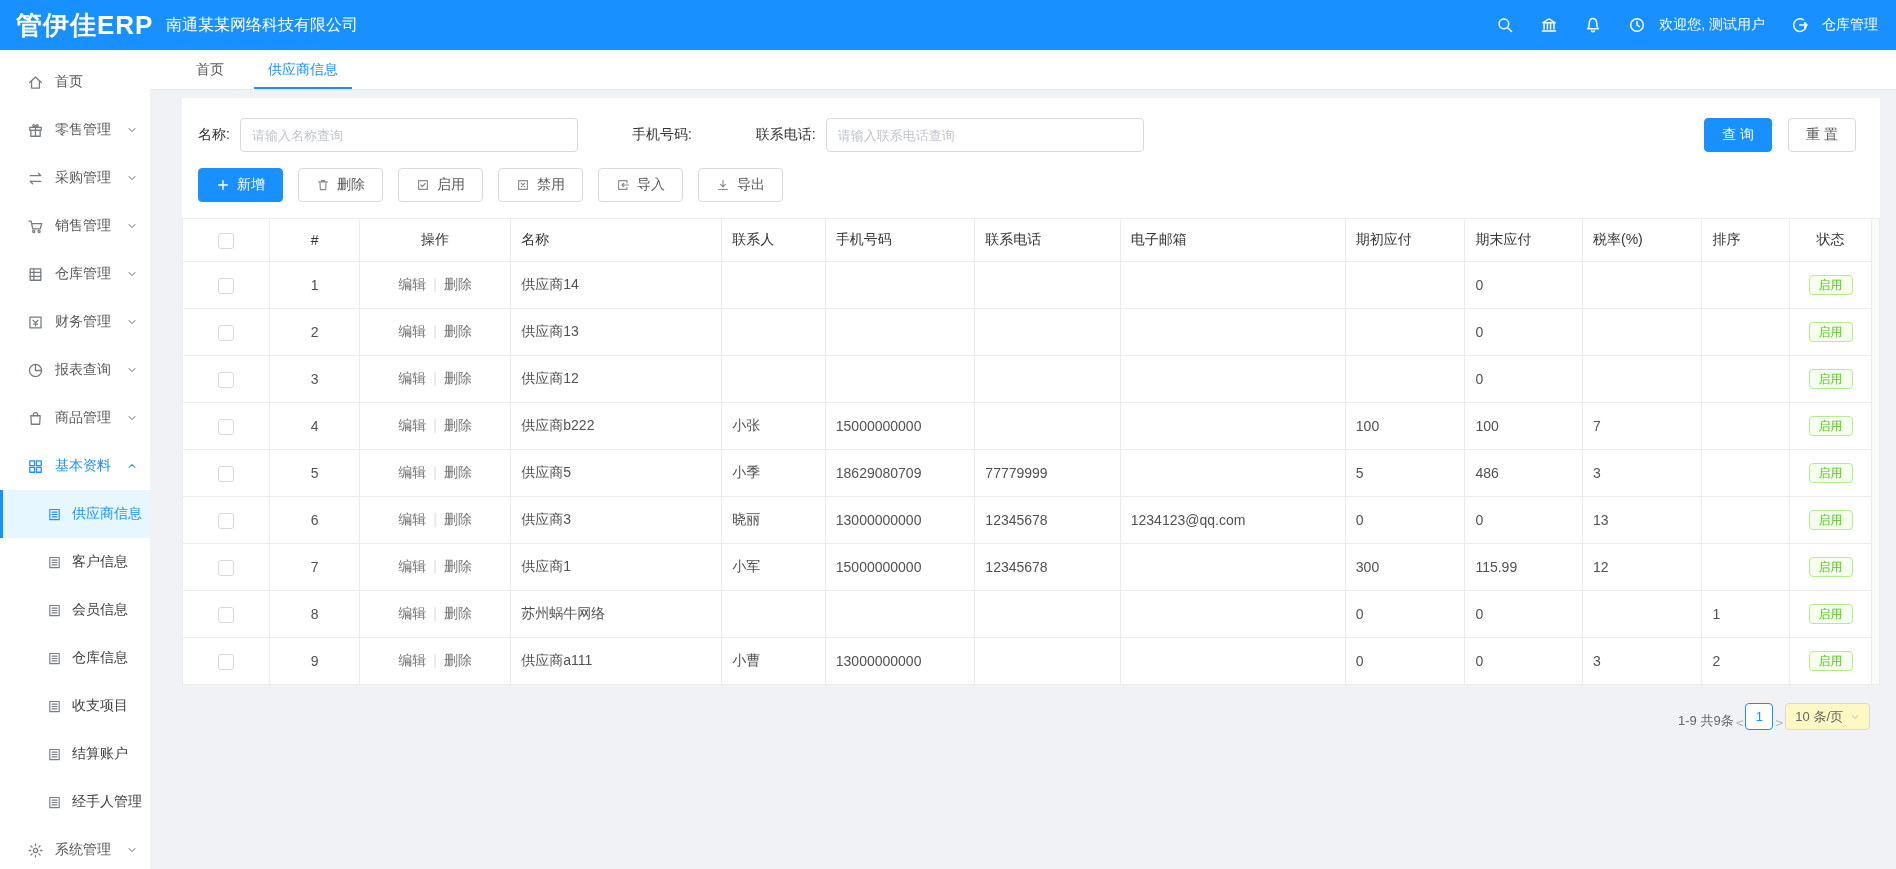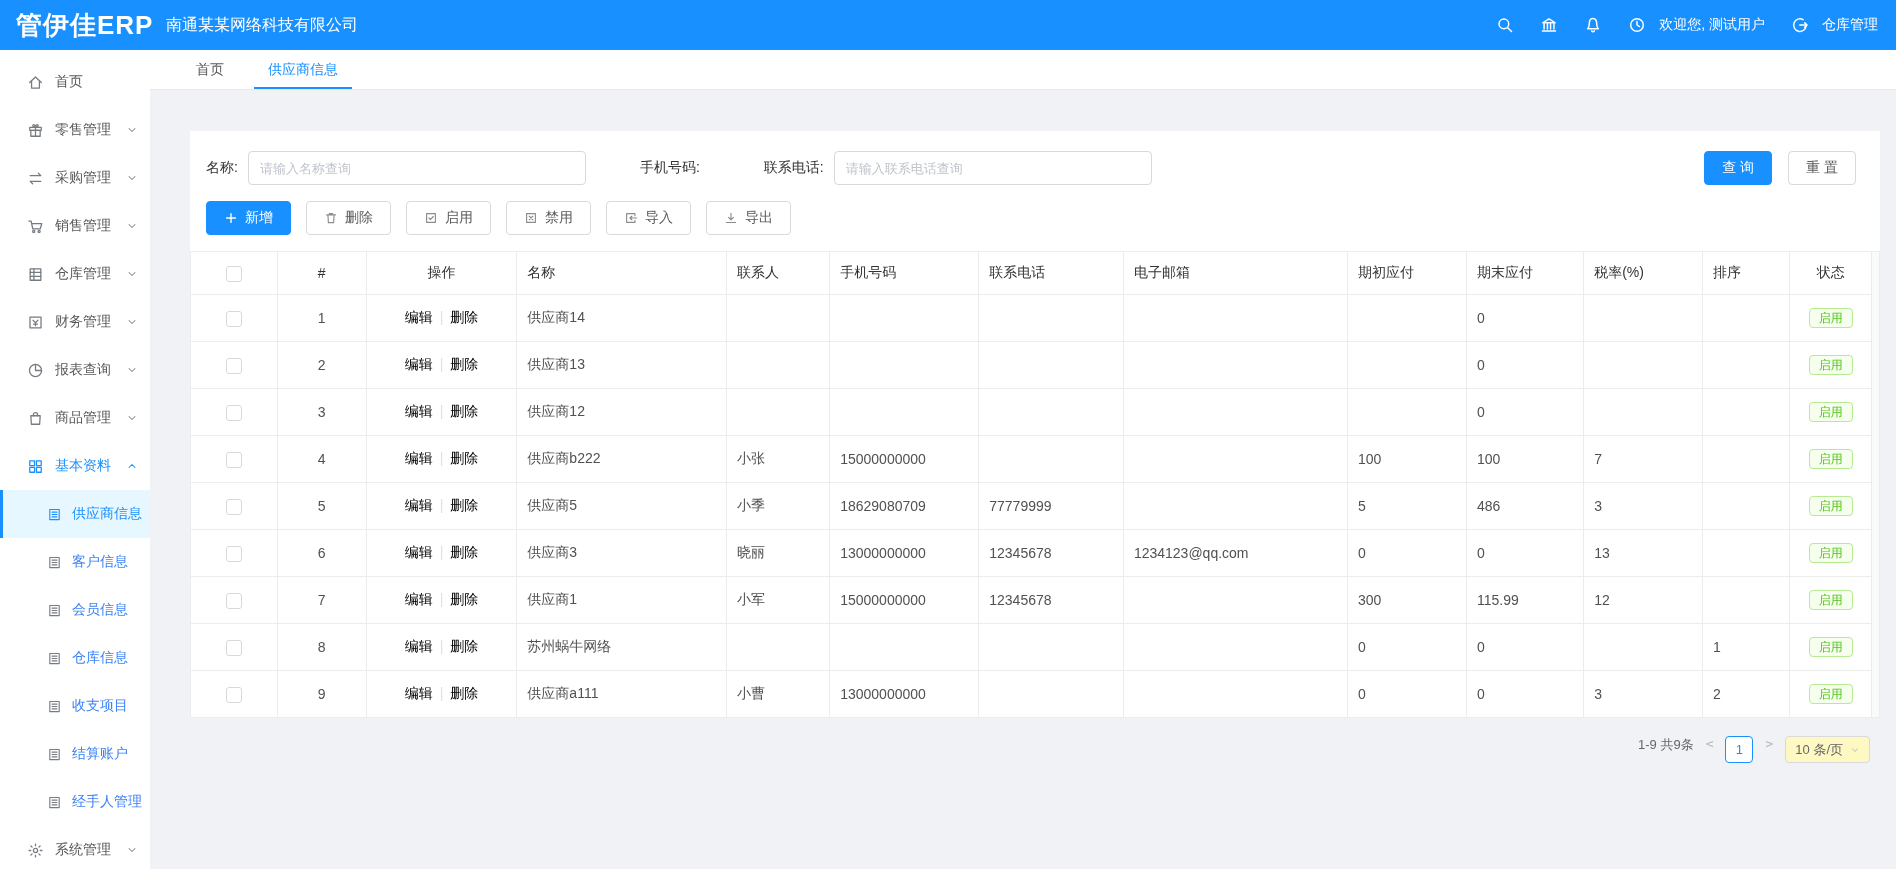--- a/index.html
+++ b/index.html
@@ -20,35 +20,35 @@
   .main { flex:1; display:flex; flex-direction:column; min-width:0; }
 
   
   .side-item { height:48px; display:flex; align-items:center; padding-left:27px; color:#595959; font-size:14px; cursor:pointer; position:relative; }
   .side-item .s-icon { width:17px; height:17px; margin-right:11px; flex:none; display:inline-flex; }
   .side-item .s-icon svg { width:17px; height:17px; stroke:#767b82; fill:none; stroke-width:1.2; stroke-linecap:round; stroke-linejoin:round; }
   .side-item .chev { margin-left:auto; margin-right:12px; display:inline-flex; }
   .side-item .chev svg { width:12px; height:12px; stroke:#8c8c8c; fill:none; stroke-width:1.4; stroke-linecap:round; stroke-linejoin:round; }
   .side-item.parent-active { color:#1890ff; }
   .side-item.parent-active .s-icon svg, .side-item.parent-active .chev svg { stroke:#1890ff; }
-  .side-sub { height:48px; display:flex; align-items:center; padding-left:47px; color:#3b82f6; font-size:14px; cursor:pointer; position:relative; }
+  .side-sub { height:48px; display:flex; align-items:center; padding-left:47px; color:#404040; font-size:14px; cursor:pointer; position:relative; }
   .side-sub .s-icon { width:15px; height:15px; margin-right:10px; display:inline-flex; }
   .side-sub .s-icon svg { width:15px; height:15px; stroke:#767b82; fill:none; stroke-width:1.2; stroke-linecap:round; stroke-linejoin:round; }
   .side-sub.active { background:#e6f7ff; color:#1890ff; }
   .side-sub.active .s-icon svg { stroke:#1890ff; }
   .side-sub.active::before { content:''; position:absolute; left:0; top:0; bottom:0; width:3px; background:#1890ff; }
 
   
   .tabstrip { height:40px; background:#fff; border-bottom:1px solid #e8e8e8; display:flex; align-items:stretch; padding-left:24px; flex:none; }
   .tab { display:flex; align-items:center; padding:0 22px; font-size:14px; color:#595959; cursor:pointer; position:relative; }
   .tab.active { color:#1890ff; }
   .tab.active::after { content:''; position:absolute; left:8px; right:8px; bottom:0; height:2px; background:#1890ff; }
 
   
-  .content { flex:1; padding:8px 16px 0 40px; overflow:hidden;margin-top:33px; }
+  .content { flex:1; padding:8px 16px 0 32px; overflow:hidden; }
   .card { background:#fff; }
 
   .filters { display:flex; align-items:center; padding:20px 16px 14px 16px; }
   .f-group { display:flex; align-items:center; margin-right:54px; }
   .f-group label { font-size:14px; color:#333; margin-right:10px; white-space:nowrap; }
   .f-group input { width:338px; height:34px; border:1px solid #d9d9d9; border-radius:4px; padding:0 11px; font-size:13px; color:#333; outline:none; font-family:"Liberation Sans",sans-serif; }
   .f-group.g2 input, .f-group.g3 input { width:318px; }
   .f-group input::placeholder { color:#c0c4cc; }
   .f-actions { margin-left:auto; display:flex; gap:16px; margin-right:8px; }
   .btn { height:34px; border-radius:4px; border:1px solid #d9d9d9; background:#fff; color:#595959; font-size:14px; padding:0 17px; cursor:pointer; display:inline-flex; align-items:center; gap:7px; font-family:"Liberation Sans",sans-serif; }
@@ -64,27 +64,27 @@
   table { border-collapse:collapse; table-layout:fixed; flex:1; }
   col.c-chk{width:88px} col.c-idx{width:90px} col.c-act{width:152px} col.c-name{width:212px} col.c-contact{width:104px}
   col.c-mobile{width:150px} col.c-phone{width:146px} col.c-email{width:226px} col.c-open{width:120px} col.c-close{width:118px}
   col.c-tax{width:120px} col.c-sort{width:88px} col.c-status{width:82px}
   th, td { border:1px solid #ececec; font-weight:400; font-size:14px; color:#515151; text-align:left; padding:0 10px; height:47px; overflow:hidden; white-space:nowrap; }
   thead th { height:43px; color:#333; background:#fff; border-top:1px solid #ececec; }
   th.center, td.center { text-align:center; }
   .table-wrap { border-left:none; }
   table { border-left:1px solid #ececec; border-right:1px solid #ececec; }
   .checkbox { display:inline-block; width:16px; height:16px; border:1px solid #d9d9d9; border-radius:3px; background:#fff; vertical-align:middle; cursor:pointer; }
-  a.op-link { color:#000000; text-decoration:none; cursor:pointer; font-size:14px; }
+  a.op-link { color:#737373; text-decoration:none; cursor:pointer; font-size:14px; }
   .op-sep { color:#e0e0e0; margin:0 7px; }
   .badge-enabled { display:inline-block; font-size:12px; color:#52c41a; background:#f6ffed; border:1px solid #b7eb8f; border-radius:4px; padding:3px 9px; line-height:1; }
   .scroll-gutter { width:8px; flex:none; background:#fafafa; border-top:1px solid #ececec; border-bottom:1px solid #ececec; border-right:1px solid #ececec; }
 
   
-  .pagination { display:flex; justify-content:flex-end; align-items:flex-start; gap:10px; padding:18px 10px 0 0; font-size:13px; color:#666; }
+  .pagination { display:flex; justify-content:flex-end; align-items:flex-end; padding:18px 10px 0 0; font-size:13px; color:#666; }
   .pg-arrow { color:#b8b8b8; font-size:13px; cursor:pointer; padding:0 2px; font-family:"DejaVu Sans Mono",monospace; }
   .pg-page { width:28px; height:27px; border:1px solid #1890ff; color:#1890ff; border-radius:4px; display:flex; align-items:center; justify-content:center; background:#fff; cursor:pointer; }
   .pg-size { height:27px; border:1px solid #d9d9d9; border-radius:4px; background:#fef9c3; display:flex; align-items:center; gap:7px; padding:0 9px; color:#666; cursor:pointer; }
   .pg-size svg { width:10px; height:10px; stroke:#b8b8b8; fill:none; stroke-width:1.5; stroke-linecap:round; stroke-linejoin:round; }
 </style>
 </head>
 <body>
 
 <header class="topbar">
   <div class="logo">管伊佳ERP</div>

